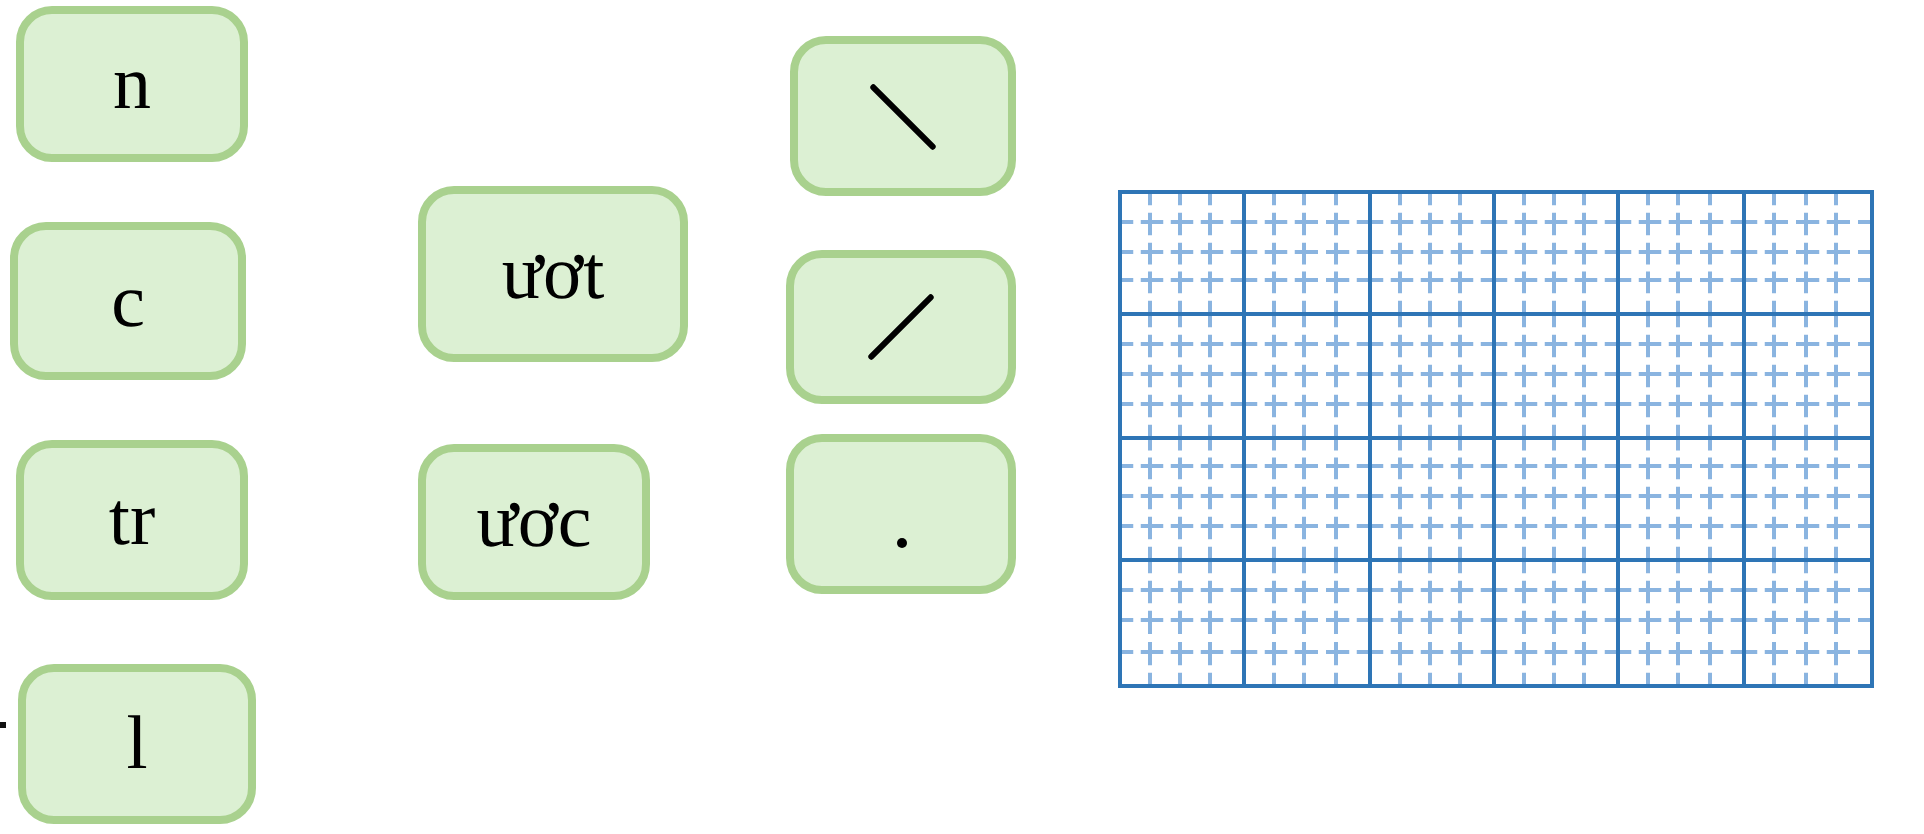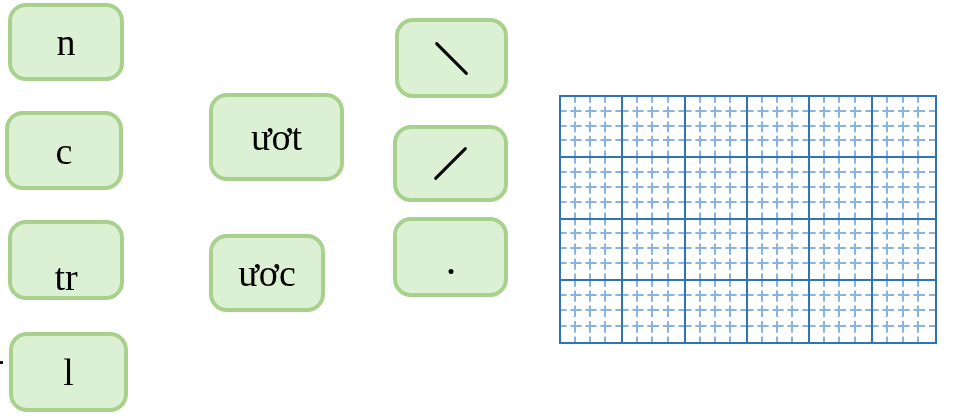--- a/index.html
+++ b/index.html
@@ -21,24 +21,24 @@
     align-items: center;
     justify-content: center;
     font-size: 38px;
     line-height: 1;
     color: var(--text, #000000);
     cursor: pointer;
     user-select: none;
   }
   .t-n    { left: 8px;   top: 3px;   width: 116px; height: 78px; }
   .t-c    { left: 5px;   top: 111px; width: 118px; height: 79px; }
-  .t-tr   { left: 8px;   top: 220px; width: 116px; height: 80px; align-items: flex-end; }
+  .t-tr   { left: 8px;   top: 220px; width: 116px; height: 80px; }
   .t-l    { left: 9px;   top: 332px; width: 119px; height: 80px; }
   .t-uot  { left: 209px; top: 93px;  width: 135px; height: 88px; }
-  .t-uoc  { left: 209px; top: 222px; width: 116px; height: 78px; margin-top: 12px; }
+  .t-uoc  { left: 209px; top: 222px; width: 116px; height: 78px; }
   .t-grave{ left: 395px; top: 18px;  width: 113px; height: 80px; }
   .t-acute{ left: 393px; top: 125px; width: 115px; height: 77px; }
   .t-dot  { left: 393px; top: 217px; width: 115px; height: 80px; }
 
   
   .mark-line {
     width: 45px; height: 3px;
     background: var(--text, #000000);
     border-radius: 2px;
   }

